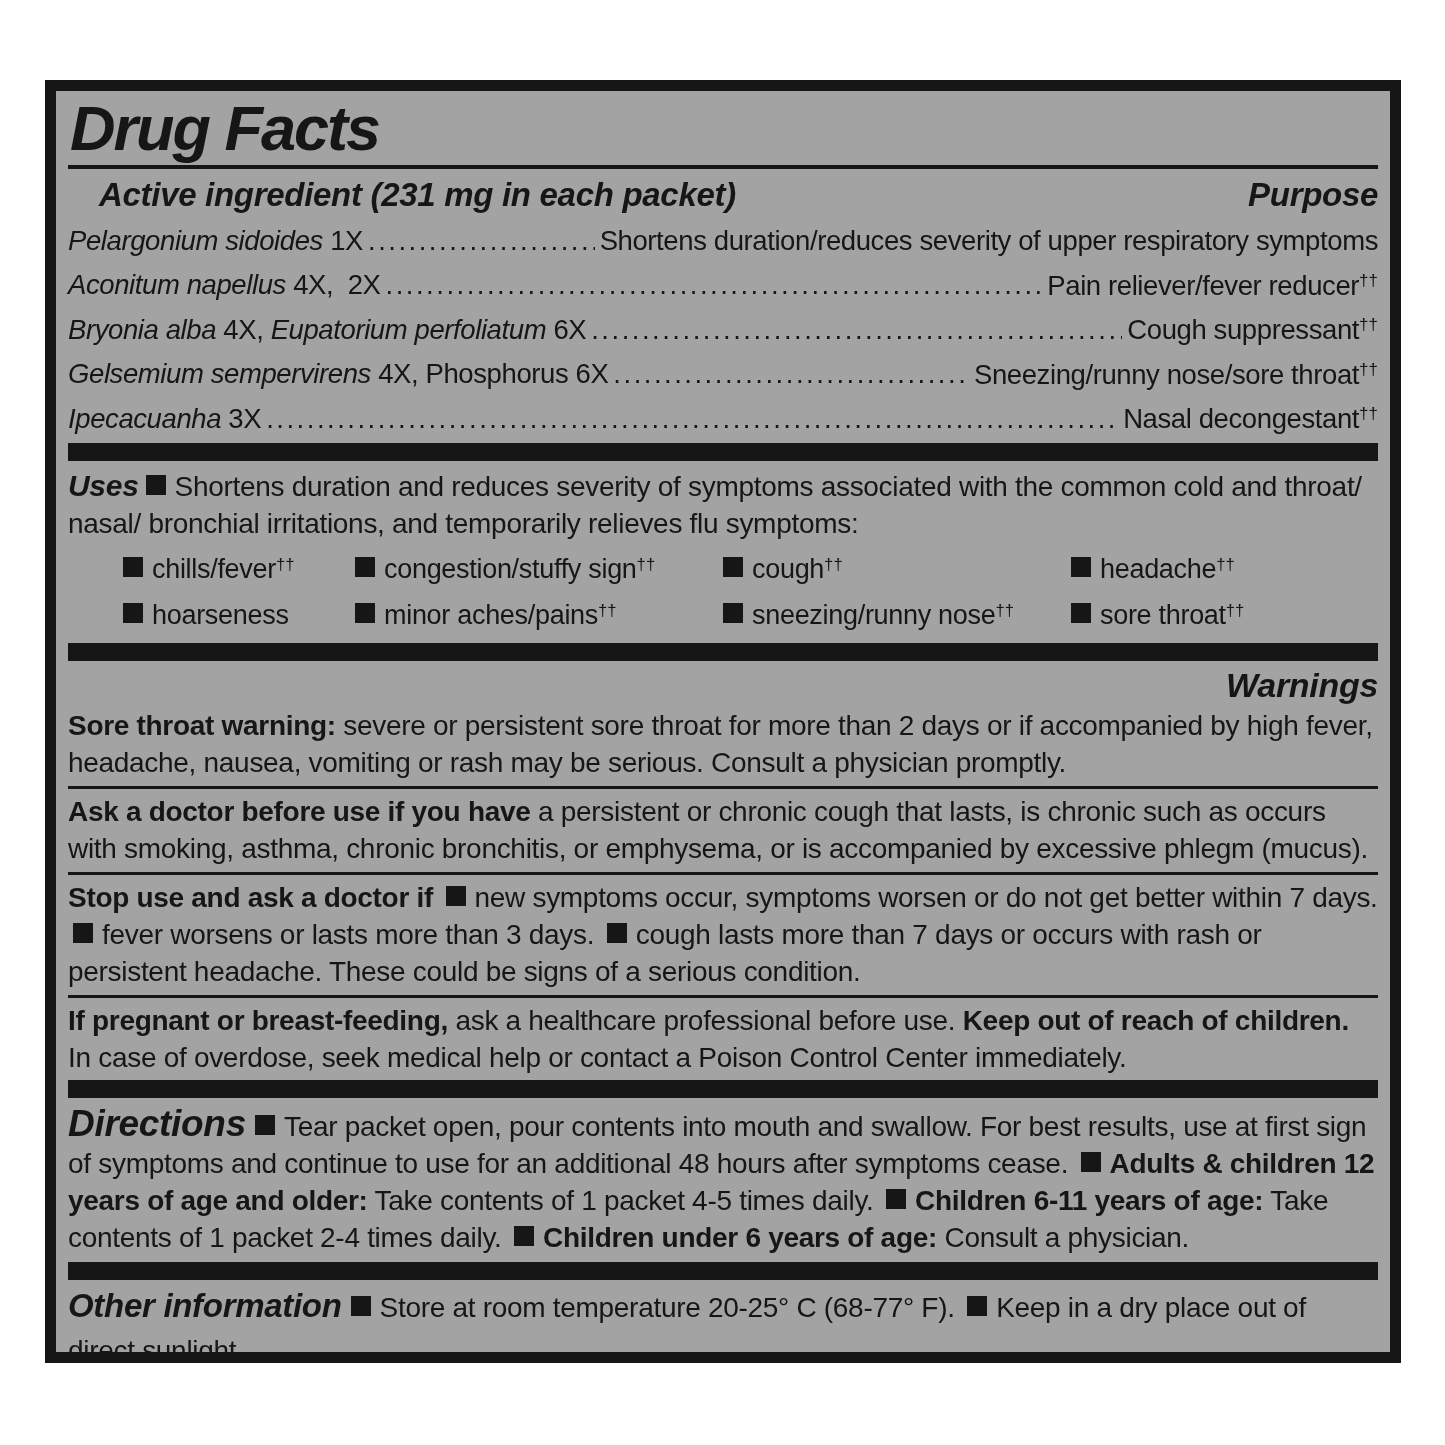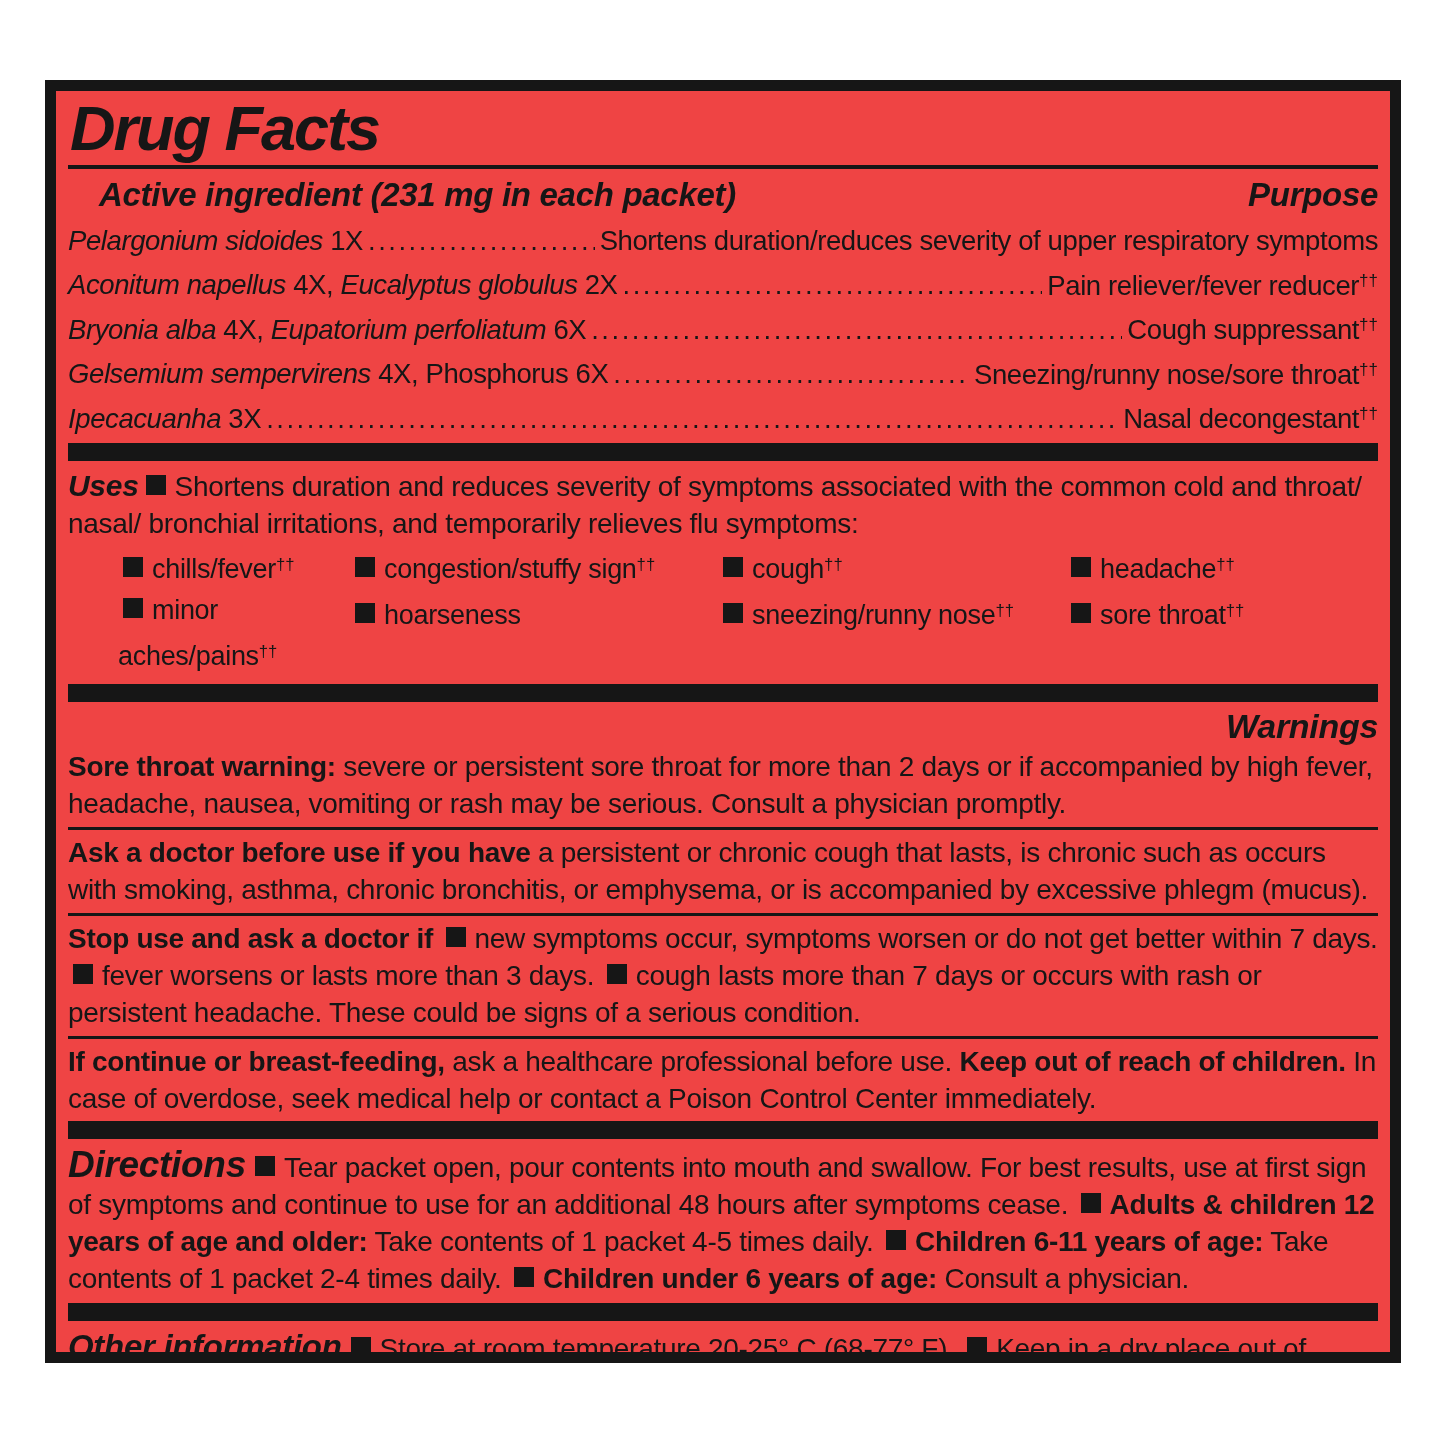--- a/index.html
+++ b/index.html
@@ -2,21 +2,21 @@
 <html><head>
 <meta charset="utf-8">
 <style>
   html,body { margin:0; padding:0; }
   body {
     width:1445px; height:1445px; background:#ffffff; position:relative;
     font-family:"Liberation Sans","DejaVu Sans",sans-serif; color:#161616;
   }
   .label {
     position:absolute; left:45px; top:80px; width:1356px; height:1283px;
-    box-sizing:border-box; background:#ef4444; border:11px solid #161616;
+    box-sizing:border-box; background:#a3a3a3; border:11px solid #161616;
     padding:0 12px; overflow:hidden; letter-spacing:-0.3px;
   }
   .title {
     font-size:63px; font-weight:700; font-style:italic; letter-spacing:-2px;
     line-height:1.04; margin:5px 0 2px 2px;
   }
   .title-rule { height:4px; background:#161616; margin:3px 0 4px; }
   .active-head {
     display:flex; justify-content:space-between; align-items:baseline;
     font-weight:700; font-style:italic; font-size:33px; line-height:1.32;margin-left:31px;
@@ -60,21 +60,20 @@
 
   <div class="ing-row">
     <span class="iname">Pelargonium sidoides</span>
       <span class="pot"> 1X</span>
     <span class="leader"></span>
     <span class="purpose"><span>Shortens duration/reduces severity of upper respiratory symptoms</span><sup class="dg"></sup></span>
   </div>
   <div class="ing-row">
     <span class="iname">Aconitum napellus</span>
       <span class="pot"> 4X, </span>
-      <span class="iname">Eucalyptus globulus</span>
       <span class="pot"> 2X</span>
     <span class="leader"></span>
     <span class="purpose"><span>Pain reliever/fever reducer</span><sup class="dg">††</sup></span>
   </div>
   <div class="ing-row">
     <span class="iname">Bryonia alba</span>
       <span class="pot"> 4X, </span>
       <span class="iname">Eupatorium perfoliatum</span>
       <span class="pot"> 6X</span>
     <span class="leader"></span>
@@ -97,22 +96,22 @@
 
   <div>
     <div class="uses-intro">
       <span class="uses-head">Uses</span><span class="sq"></span><span>Shortens duration and reduces severity of symptoms associated with the common cold and throat/ nasal/ bronchial irritations, and temporarily relieves flu symptoms:</span>
     </div>
     <div class="uses-grid">
       <span><span class="sq"></span><span>chills/fever</span><sup class="dg">††</sup></span>
       <span><span class="sq"></span><span>congestion/stuffy sign</span><sup class="dg">††</sup></span>
       <span><span class="sq"></span><span>cough</span><sup class="dg">††</sup></span>
       <span><span class="sq"></span><span>headache</span><sup class="dg">††</sup></span>
+      <span><span class="sq"></span><span>hoarseness</span><sup class="dg"></sup></span>
       <span><span class="sq"></span><span>minor aches/pains</span><sup class="dg">††</sup></span>
-      <span><span class="sq"></span><span>hoarseness</span><sup class="dg"></sup></span>
       <span><span class="sq"></span><span>sneezing/runny nose</span><sup class="dg">††</sup></span>
       <span><span class="sq"></span><span>sore throat</span><sup class="dg">††</sup></span>
     </div>
   </div>
 
   <div class="bar"></div>
 
   <div>
     <div class="warn-h">Warnings</div>
     <div class="para">
@@ -122,21 +121,21 @@
     <div class="para">
       <span class="b">Ask a doctor before use if you have</span><span> a persistent or chronic cough that lasts, is chronic such as occurs with smoking, asthma, chronic bronchitis, or emphysema, or is accompanied by excessive phlegm (mucus).</span>
     </div>
     <div class="thin-rule"></div>
     <div class="para">
       <span class="b">Stop use and ask a doctor if</span>
       <span class="sq"></span><span>new symptoms occur, symptoms worsen or do not get better within 7 days. </span><span class="sq"></span><span>fever worsens or lasts more than 3 days. </span><span class="sq"></span><span>cough lasts more than 7 days or occurs with rash or persistent headache. These could be signs of a serious condition.</span>
     </div>
     <div class="thin-rule"></div>
     <div class="para">
-      <span class="b">If continue or breast-feeding,</span><span> ask a healthcare professional before use. </span><span class="b">Keep out of reach of children.</span><span> In case of overdose, seek medical help or contact a Poison Control Center immediately.</span>
+      <span class="b">If pregnant or breast-feeding,</span><span> ask a healthcare professional before use. </span><span class="b">Keep out of reach of children.</span><span> In case of overdose, seek medical help or contact a Poison Control Center immediately.</span>
     </div>
   </div>
 
   <div class="bar"></div>
 
   <div class="para dir-para">
     <span class="dir-h">Directions</span><span class="sq"></span><span>Tear packet open, pour contents into mouth and swallow. For best results, use at first sign of symptoms and continue to use for an additional 48 hours after symptoms cease. </span><span class="sq"></span><span class="b">Adults &amp; children 12 years of age and older:</span><span> Take contents of 1 packet 4-5 times daily. </span><span class="sq"></span><span class="b">Children 6-11 years of age:</span><span> Take contents of 1 packet 2-4 times daily. </span><span class="sq"></span><span class="b">Children under 6 years of age:</span><span> Consult a physician.</span>
   </div>
 
   <div class="bar"></div>

